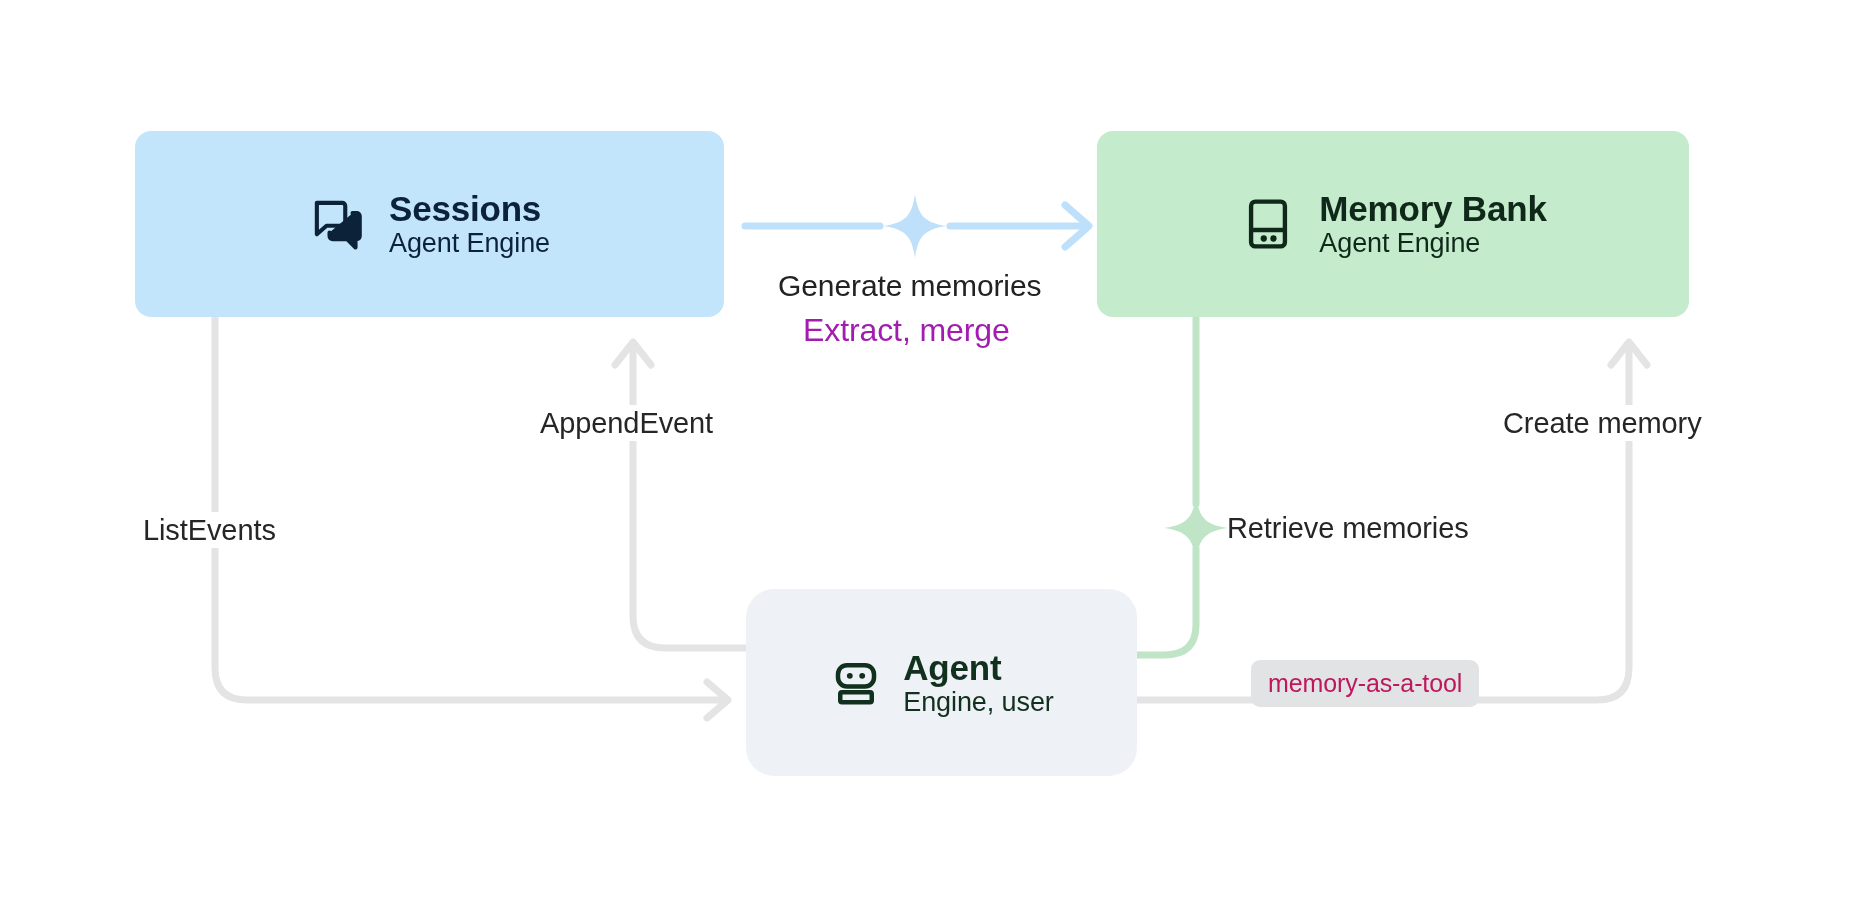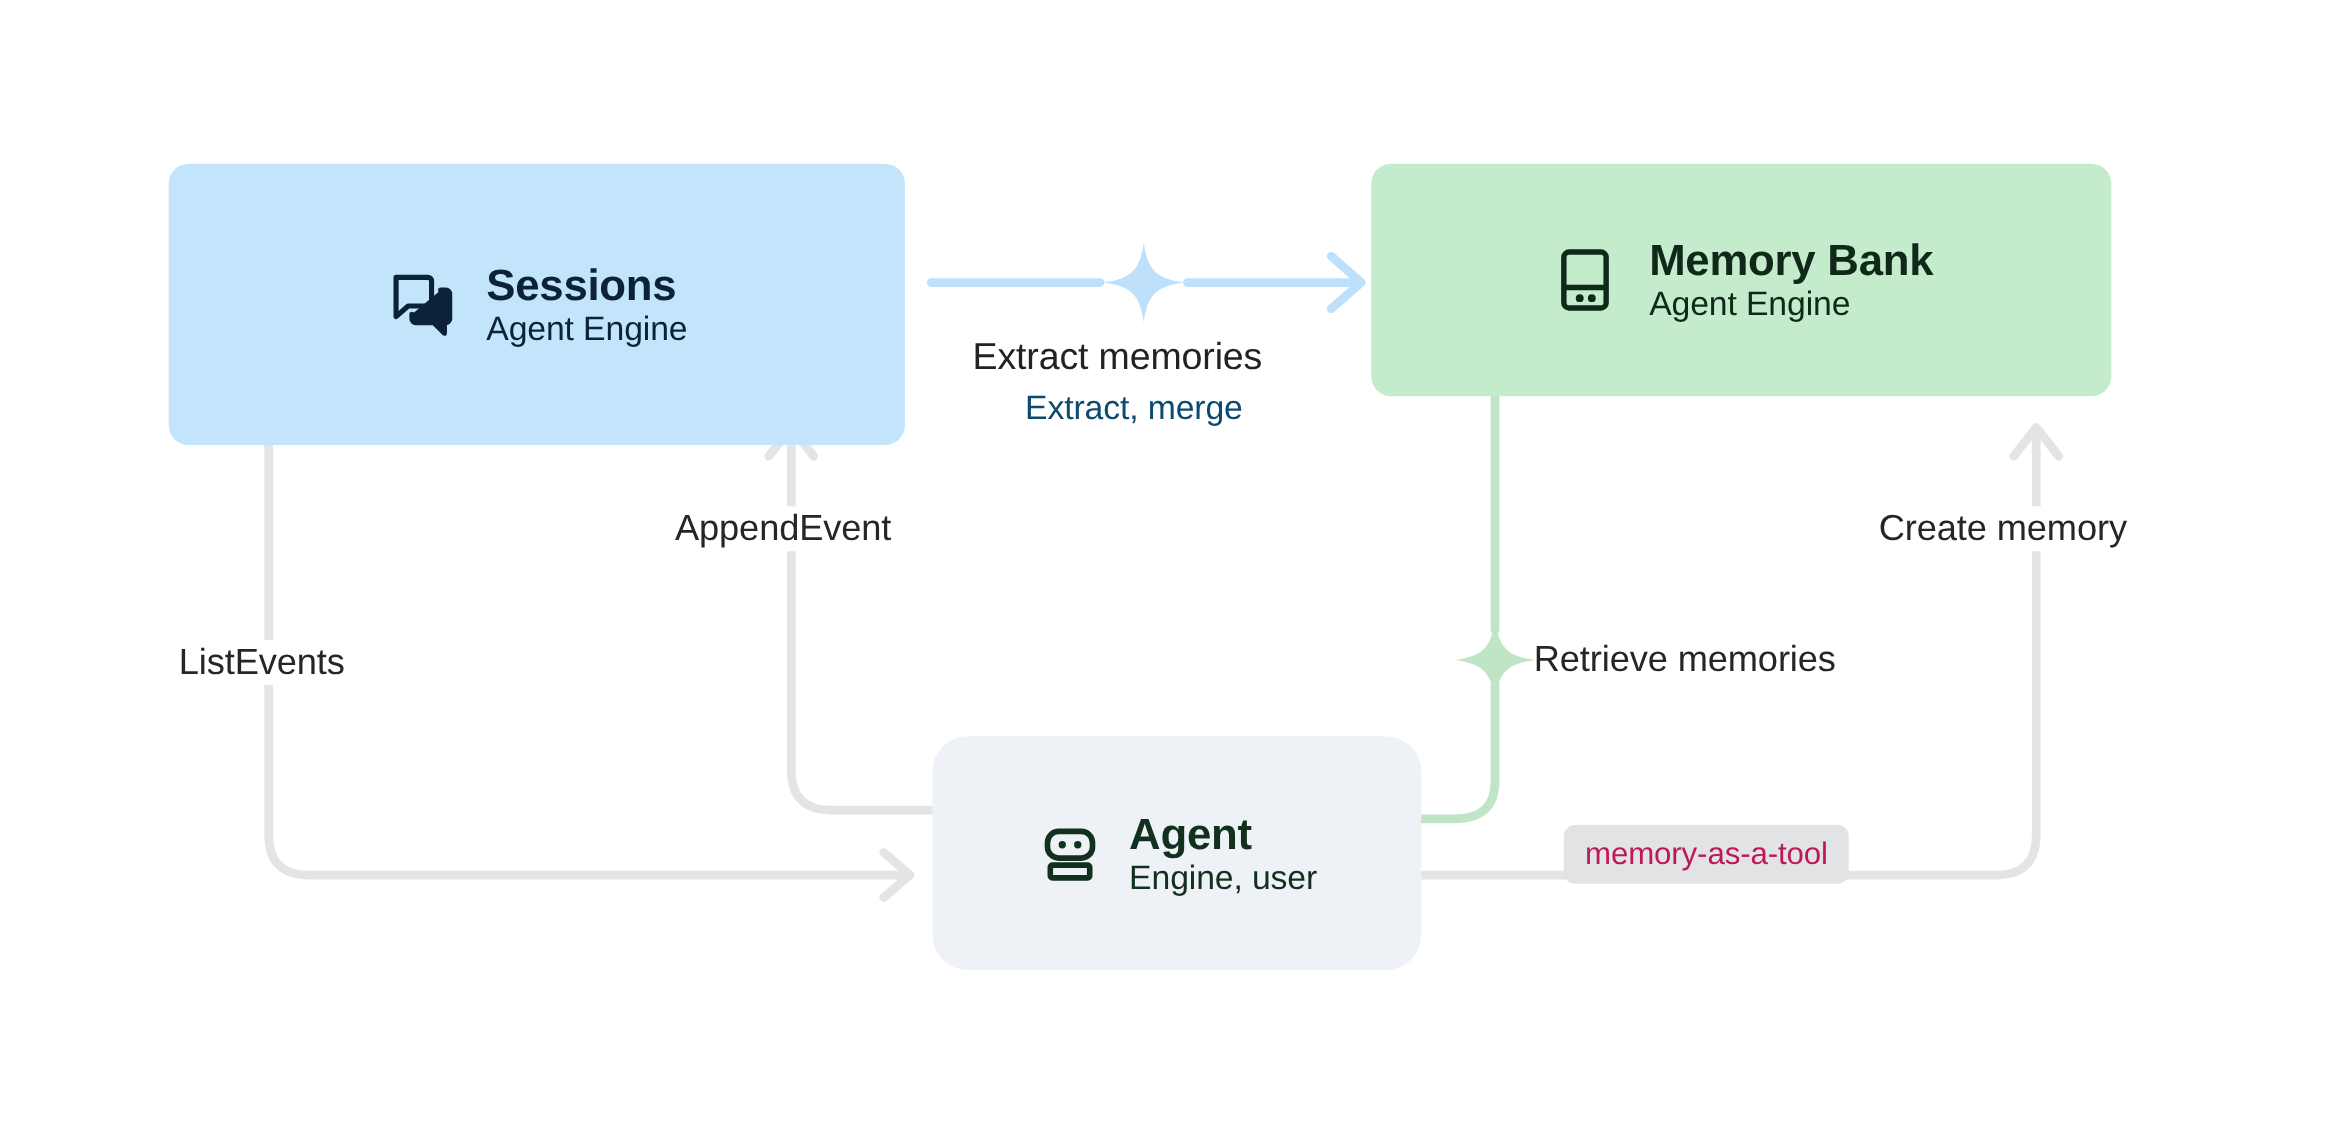--- a/index.html
+++ b/index.html
@@ -60,21 +60,21 @@
     font-size: 27px;
     font-weight: 400;
     letter-spacing: -0.1px;
     white-space: nowrap;
     margin-top: 0;
   }
   #node-sessions {
     left: 135px;
     top: 131px;
     width: 589px;
-    height: 225px;
+    height: 186px;
     background: #c3e5fc;
   }
   #node-sessions .node-title,
   #node-sessions .node-sub { color: #0b2239; }
 
   #node-memorybank {
     left: 1097px;
     top: 131px;
     width: 592px;
     height: 186px;
@@ -112,24 +112,24 @@
   .edge-label.nobg { background: transparent; }
 
   #label-generate {
     left: 769px;
     top: 267px;
     text-align: center;
     font-size: 30px;
     color: #222222;
   }
   #label-extract {
-    left: 811px;
+    left: 794px;
     top: 310px;
-    font-size: 27px;
-    color: #0c4a6e;
+    font-size: 32px;
+    color: #a21caf;
   }
   #label-appendevent {
     left: 531px;
     top: 405px;
   }
   #label-listevents {
     left: 134px;
     top: 512px;
   }
   #label-retrieve {
@@ -239,21 +239,21 @@
         <circle cx="29.5" cy="18.5" r="2.6" fill="#11301d"></circle>
         <rect x="10" y="33" width="28" height="9" rx="1.5" fill="none" stroke="#11301d" stroke-width="4"></rect>
       </svg>
       <div class="node-text">
         <span class="node-title">Agent</span>
         <span class="node-sub">Engine, user</span>
       </div>
     </div>
   </div>
 
-  <span class="edge-label nobg" id="label-generate">Extract memories</span>
+  <span class="edge-label nobg" id="label-generate">Generate memories</span>
   <span class="edge-label nobg sub" id="label-extract">Extract, merge</span>
 
   <span class="edge-label" id="label-appendevent">AppendEvent</span>
 
   <span class="edge-label" id="label-listevents">ListEvents</span>
 
   <span class="edge-label" id="label-retrieve">Retrieve memories</span>
 
   <span class="edge-label" id="label-creatememory">Create memory</span>
 

